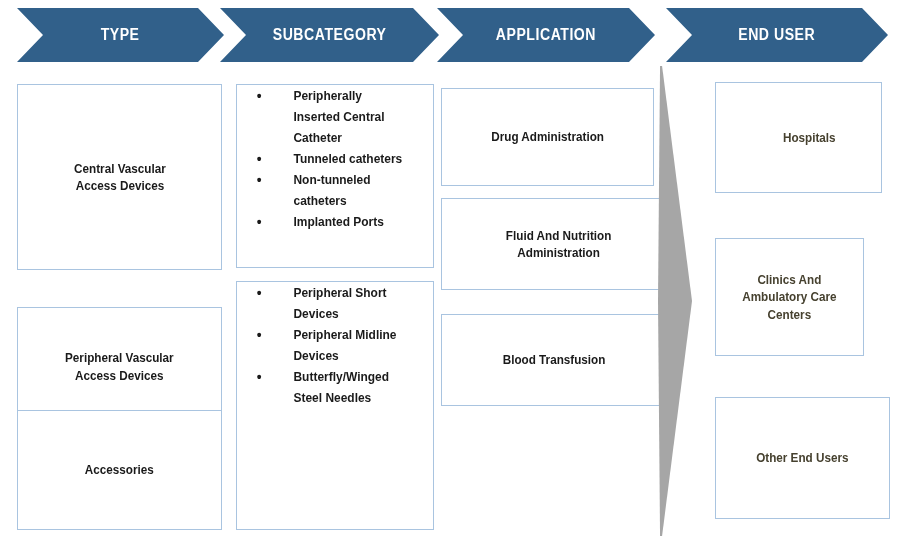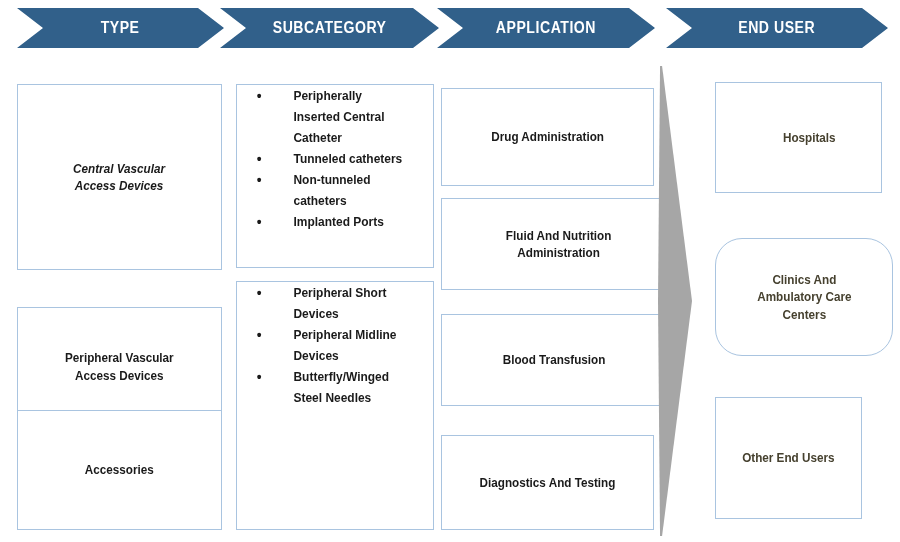--- a/index.html
+++ b/index.html
@@ -16,21 +16,21 @@
     width: 900px;
     height: 542px;
     background: #ffffff;
     overflow: hidden;
   }
 
   
   .chev {
     position: absolute;
     top: 8px;
-    height: 40px;
+    height: 54px;
     background: #31608a;
     display: flex;
     align-items: center;
     justify-content: center;
     -webkit-clip-path: polygon(0 0, calc(100% - 26px) 0, 100% 50%, calc(100% - 26px) 100%, 0 100%, 26px 50%);
     clip-path: polygon(0 0, calc(100% - 26px) 0, 100% 50%, calc(100% - 26px) 100%, 0 100%, 26px 50%);
   }
   .chev-label {
     color: #ffffff;
     font-size: 16px;
@@ -119,21 +119,21 @@
   </div>
 
   <div class="chev" style="left:437px; width:218px;">
     <span class="chev-label">APPLICATION</span>
   </div>
 
   <div class="chev" style="left:666px; width:222px;">
     <span class="chev-label">END USER</span>
   </div>
 
-  <div class="box" style="left:17px; top:84px; width:205px; height:186px;font-style:italic;">
+  <div class="box" style="left:17px; top:84px; width:205px; height:186px;">
     <span class="box-label">Central Vascular<br>Access Devices</span>
   </div>
 
   <div class="box" style="left:17px; top:276px; width:205px; height:119px;margin-top:31px;">
     <span class="box-label">Peripheral Vascular<br>Access Devices</span>
   </div>
 
   <div class="box" style="left:17px; top:410px; width:205px; height:120px;">
     <span class="box-label">Accessories</span>
   </div>
@@ -160,31 +160,28 @@
   </div>
 
   <div class="box" style="left:441px; top:198px; width:235px; height:92px;">
     <span class="box-label">Fluid And Nutrition<br>Administration</span>
   </div>
 
   <div class="box" style="left:441px; top:314px; width:226px; height:92px;">
     <span class="box-label">Blood Transfusion</span>
   </div>
 
-  <div class="box" style="left:441px; top:435px; width:213px; height:95px;">
-    <span class="box-label">Diagnostics And Testing</span>
-  </div>
 
   <div class="gray-arrow" style="left:658px; top:66px; width:34px; height:470px;"></div>
 
   <div class="box" style="left:715px; top:82px; width:167px; height:111px;padding-left:21px;">
     <span class="box-label olive">Hospitals</span>
   </div>
 
-  <div class="box" style="left:715px; top:238px; width:178px; height:118px;border-radius:27px;">
+  <div class="box" style="left:715px; top:238px; width:149px; height:118px;">
     <span class="box-label olive">Clinics And<br>Ambulatory Care<br>Centers</span>
   </div>
 
-  <div class="box" style="left:715px; top:397px; width:147px; height:122px;">
+  <div class="box" style="left:715px; top:397px; width:175px; height:122px;">
     <span class="box-label olive">Other End Users</span>
   </div>
 
 </div>
 
 </body></html>

